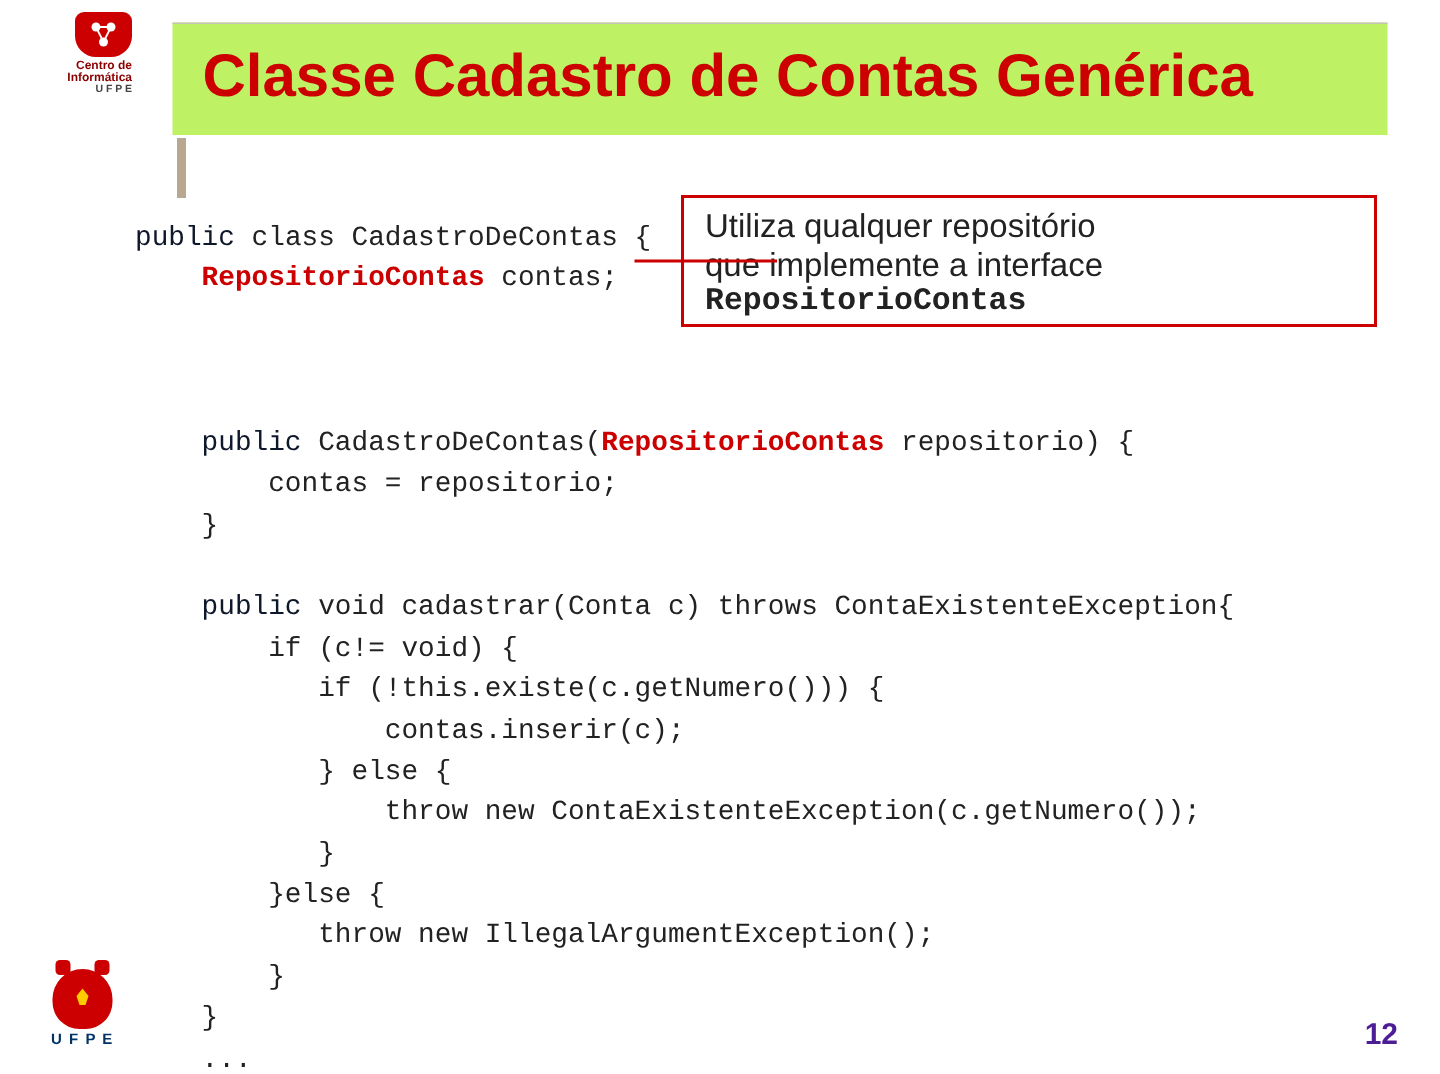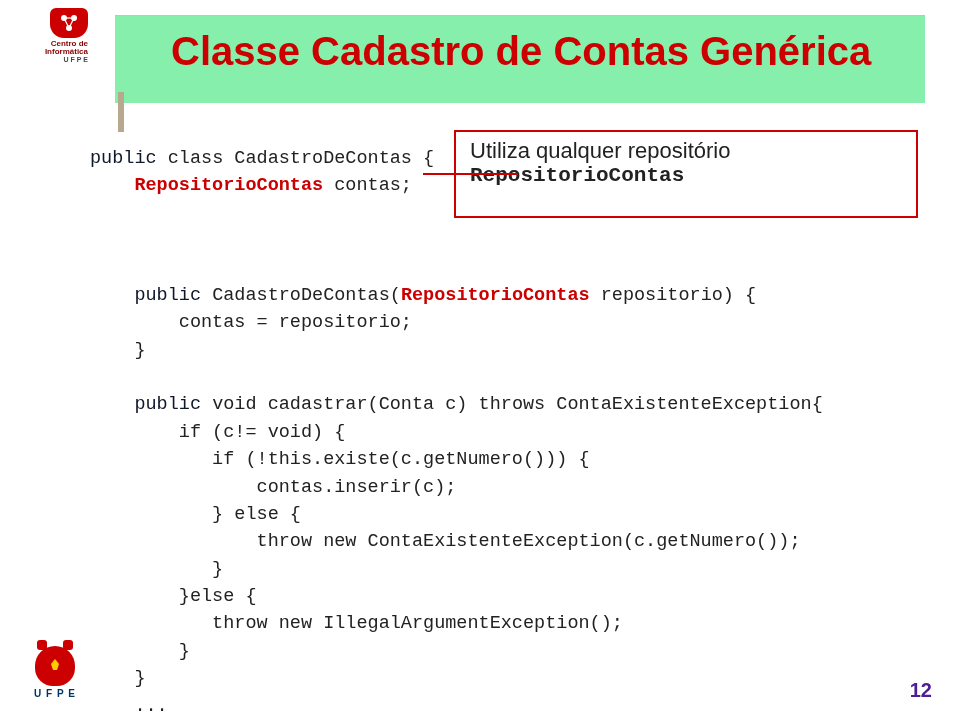--- a/index.html
+++ b/index.html
@@ -29,24 +29,23 @@
     height: 60px;
     display: flex;
     flex-direction: column;
     align-items: center;
   }
   .title-area {
     position: absolute;
     left: 115px;
     top: 15px;
     width: 810px;
-    height: 88px;
-    background: #86efac;
+    height: 75px;
+    background: #bef264;
     border-top: 1px solid #c9c3bb;
-    padding-left: 36px;
   }
   .title-text {
     font-size: 40px;
     font-weight: bold;
     color: #cc0000;
     padding-left: 20px;
     line-height: 70px;
   }
   .title-divider {
     position: absolute;
@@ -167,20 +166,21 @@
   <div class="ufpe-text">U F P E</div>
 </div>
 
 <div class="title-area">
   <div class="title-text">Classe Cadastro de Contas Genérica</div>
 </div>
 <div class="title-divider"></div>
 
 <div class="callout-box">
   <div>Utiliza qualquer repositório</div>
+  <div>que implemente a interface</div>
   <div class="repo-name">RepositorioContas</div>
 </div>
 <div class="callout-line"></div>
 
 <div class="code-block"><span class="kw-blue">public</span><span> class CadastroDeContas {</span>
 <span class="kw-red">    RepositorioContas</span><span> contas;</span>
 
 
 
 <span class="kw-blue">    public</span><span> CadastroDeContas(</span><span class="kw-red">RepositorioContas</span><span> repositorio) {</span>

